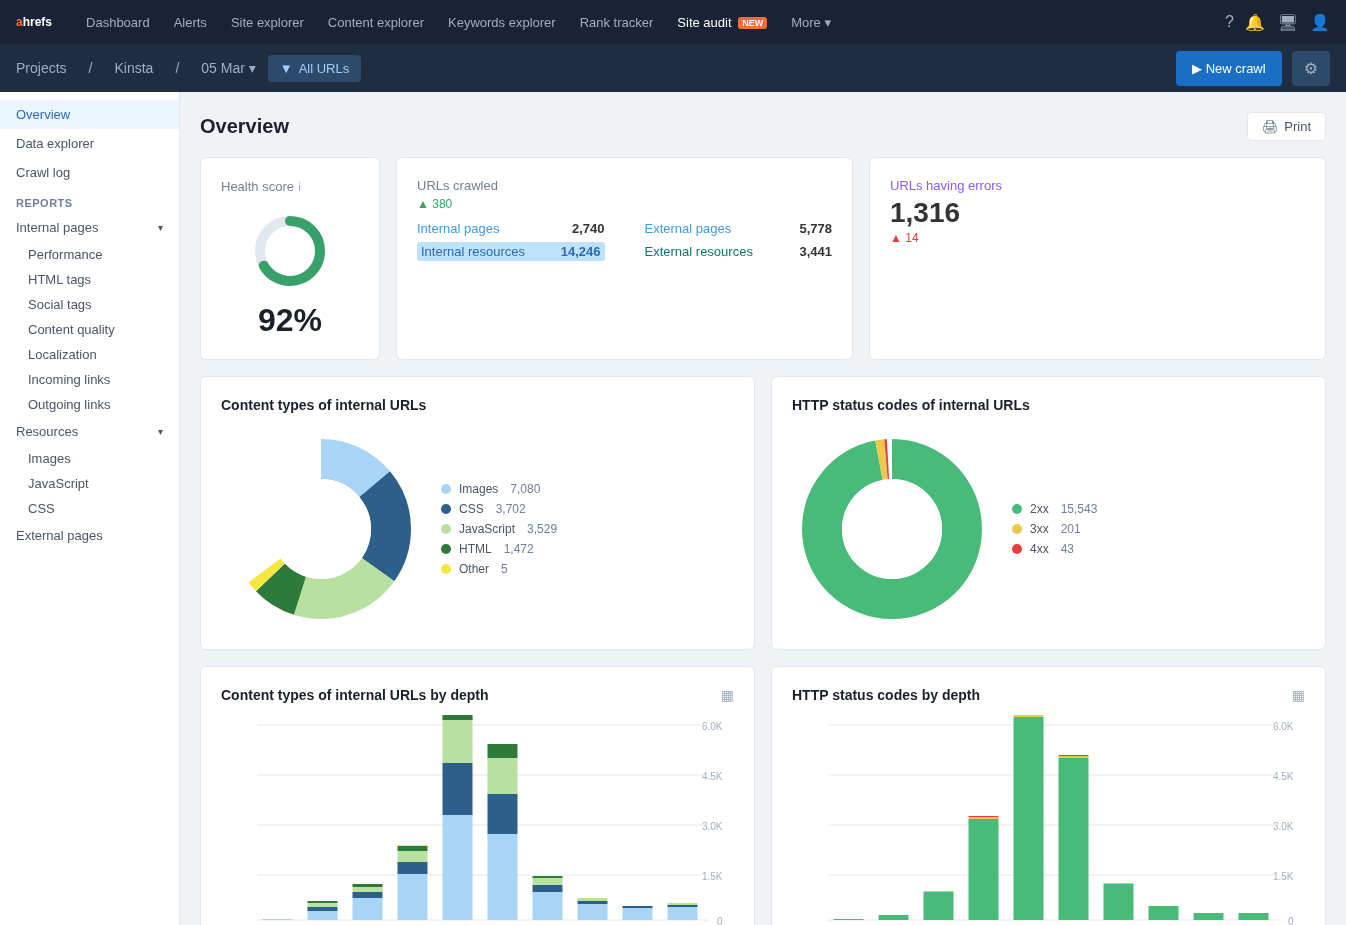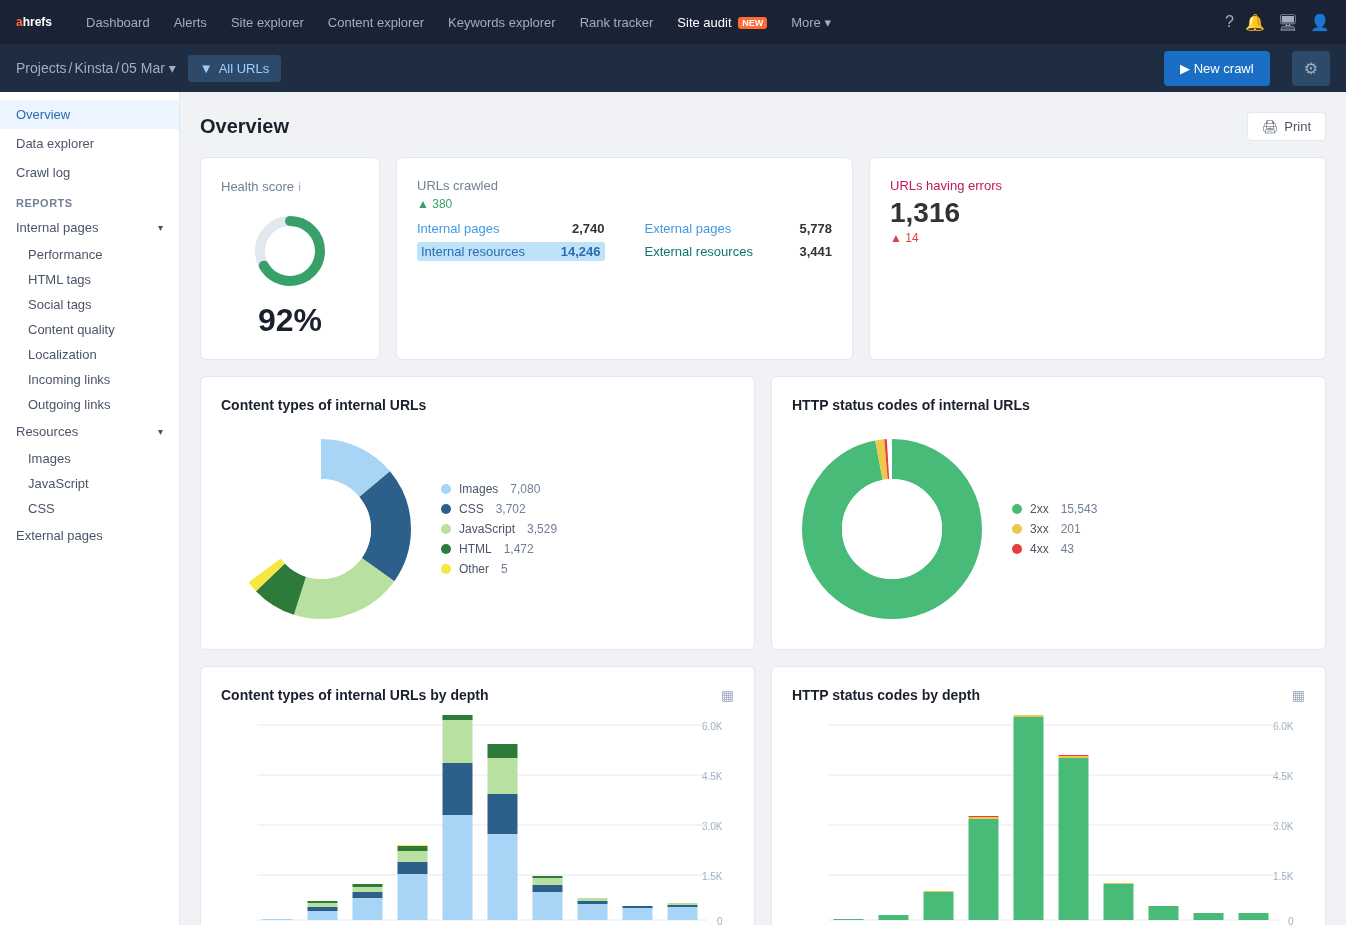--- a/index.html
+++ b/index.html
@@ -12,25 +12,25 @@
     .nav-links { display: flex; gap: 4px; flex: 1; }
     .nav-link { color: #a0aec0; text-decoration: none; padding: 6px 10px; font-size: 13px; border-radius: 4px; cursor: pointer; }
     .nav-link.active { color: #fff; }
     .nav-link.site-audit { color: #fff; }
     .new-badge { background: #ff6b35; color: #fff; font-size: 9px; padding: 1px 4px; border-radius: 3px; vertical-align: middle; margin-left: 3px; font-weight: 700; }
     .nav-right { display: flex; gap: 12px; align-items: center; }
     .nav-icon { color: #a0aec0; font-size: 16px; cursor: pointer; }
 
     
     .sub-nav { background: #1e2d42; display: flex; align-items: center; padding: 0 16px; height: 48px; justify-content: space-between; }
-    .breadcrumb { display: flex; align-items: center; gap: 2px; color: #fff; font-size: 14px; }
+    .breadcrumb { display: flex; align-items: center; gap: 22px; color: #fff; font-size: 14px; }
     .breadcrumb span { color: #a0aec0; }
     .breadcrumb .sep { color: #a0aec0; }
     .filter-btn { background: #2d4a6b; border: none; color: #a0cfff; padding: 6px 12px; border-radius: 4px; cursor: pointer; font-size: 13px; display: flex; align-items: center; gap: 6px; }
-    .sub-nav-right { display: flex; gap: 22px; }
+    .sub-nav-right { display: flex; gap: 10px; }
     .new-crawl-btn { background: #1a6fc4; color: #fff; border: none; padding: 8px 16px; border-radius: 4px; cursor: pointer; font-size: 13px; display: flex; align-items: center; gap: 6px; }
     .settings-btn { background: #2d4a6b; border: none; color: #a0aec0; padding: 8px 12px; border-radius: 4px; cursor: pointer; font-size: 16px; }
 
     
     .layout { display: flex; min-height: calc(925px - 92px); }
     .sidebar { width: 180px; background: #fff; border-right: 1px solid #e2e8f0; flex-shrink: 0; padding-top: 8px; }
     .sidebar-item { padding: 7px 16px; cursor: pointer; color: #4a5568; font-size: 13px; display: flex; align-items: center; justify-content: space-between; }
     .sidebar-item.active { background: #ebf4ff; color: #2b6cb0; font-weight: 500; }
     .sidebar-section { padding: 10px 16px 4px; font-size: 11px; font-weight: 700; color: #718096; letter-spacing: 0.5px; text-transform: uppercase; }
     .sidebar-sub { padding: 5px 16px 5px 28px; cursor: pointer; color: #4a5568; font-size: 13px; }
@@ -200,21 +200,21 @@
             <span class="url-count" style="color:#2b6cb0;">14,246</span>
           </div>
           <div class="url-row">
             <span class="url-type" style="color:#0f766e;">External resources</span>
             <span class="url-count">3,441</span>
           </div>
         </div>
       </div>
 
       <div class="card errors">
-        <div style="color:#be185d;font-size:13px;margin-bottom:4px;">URLs having errors</div>
+        <div style="color:#8b5cf6;font-size:13px;margin-bottom:4px;">URLs having errors</div>
         <div class="errors-num">1,316</div>
         <div class="errors-delta">
           <span style="color:#e53e3e;">▲ 14</span>
         </div>
       </div>
     </div>
 
     <div class="charts-row">
 
       <div class="chart-card">

